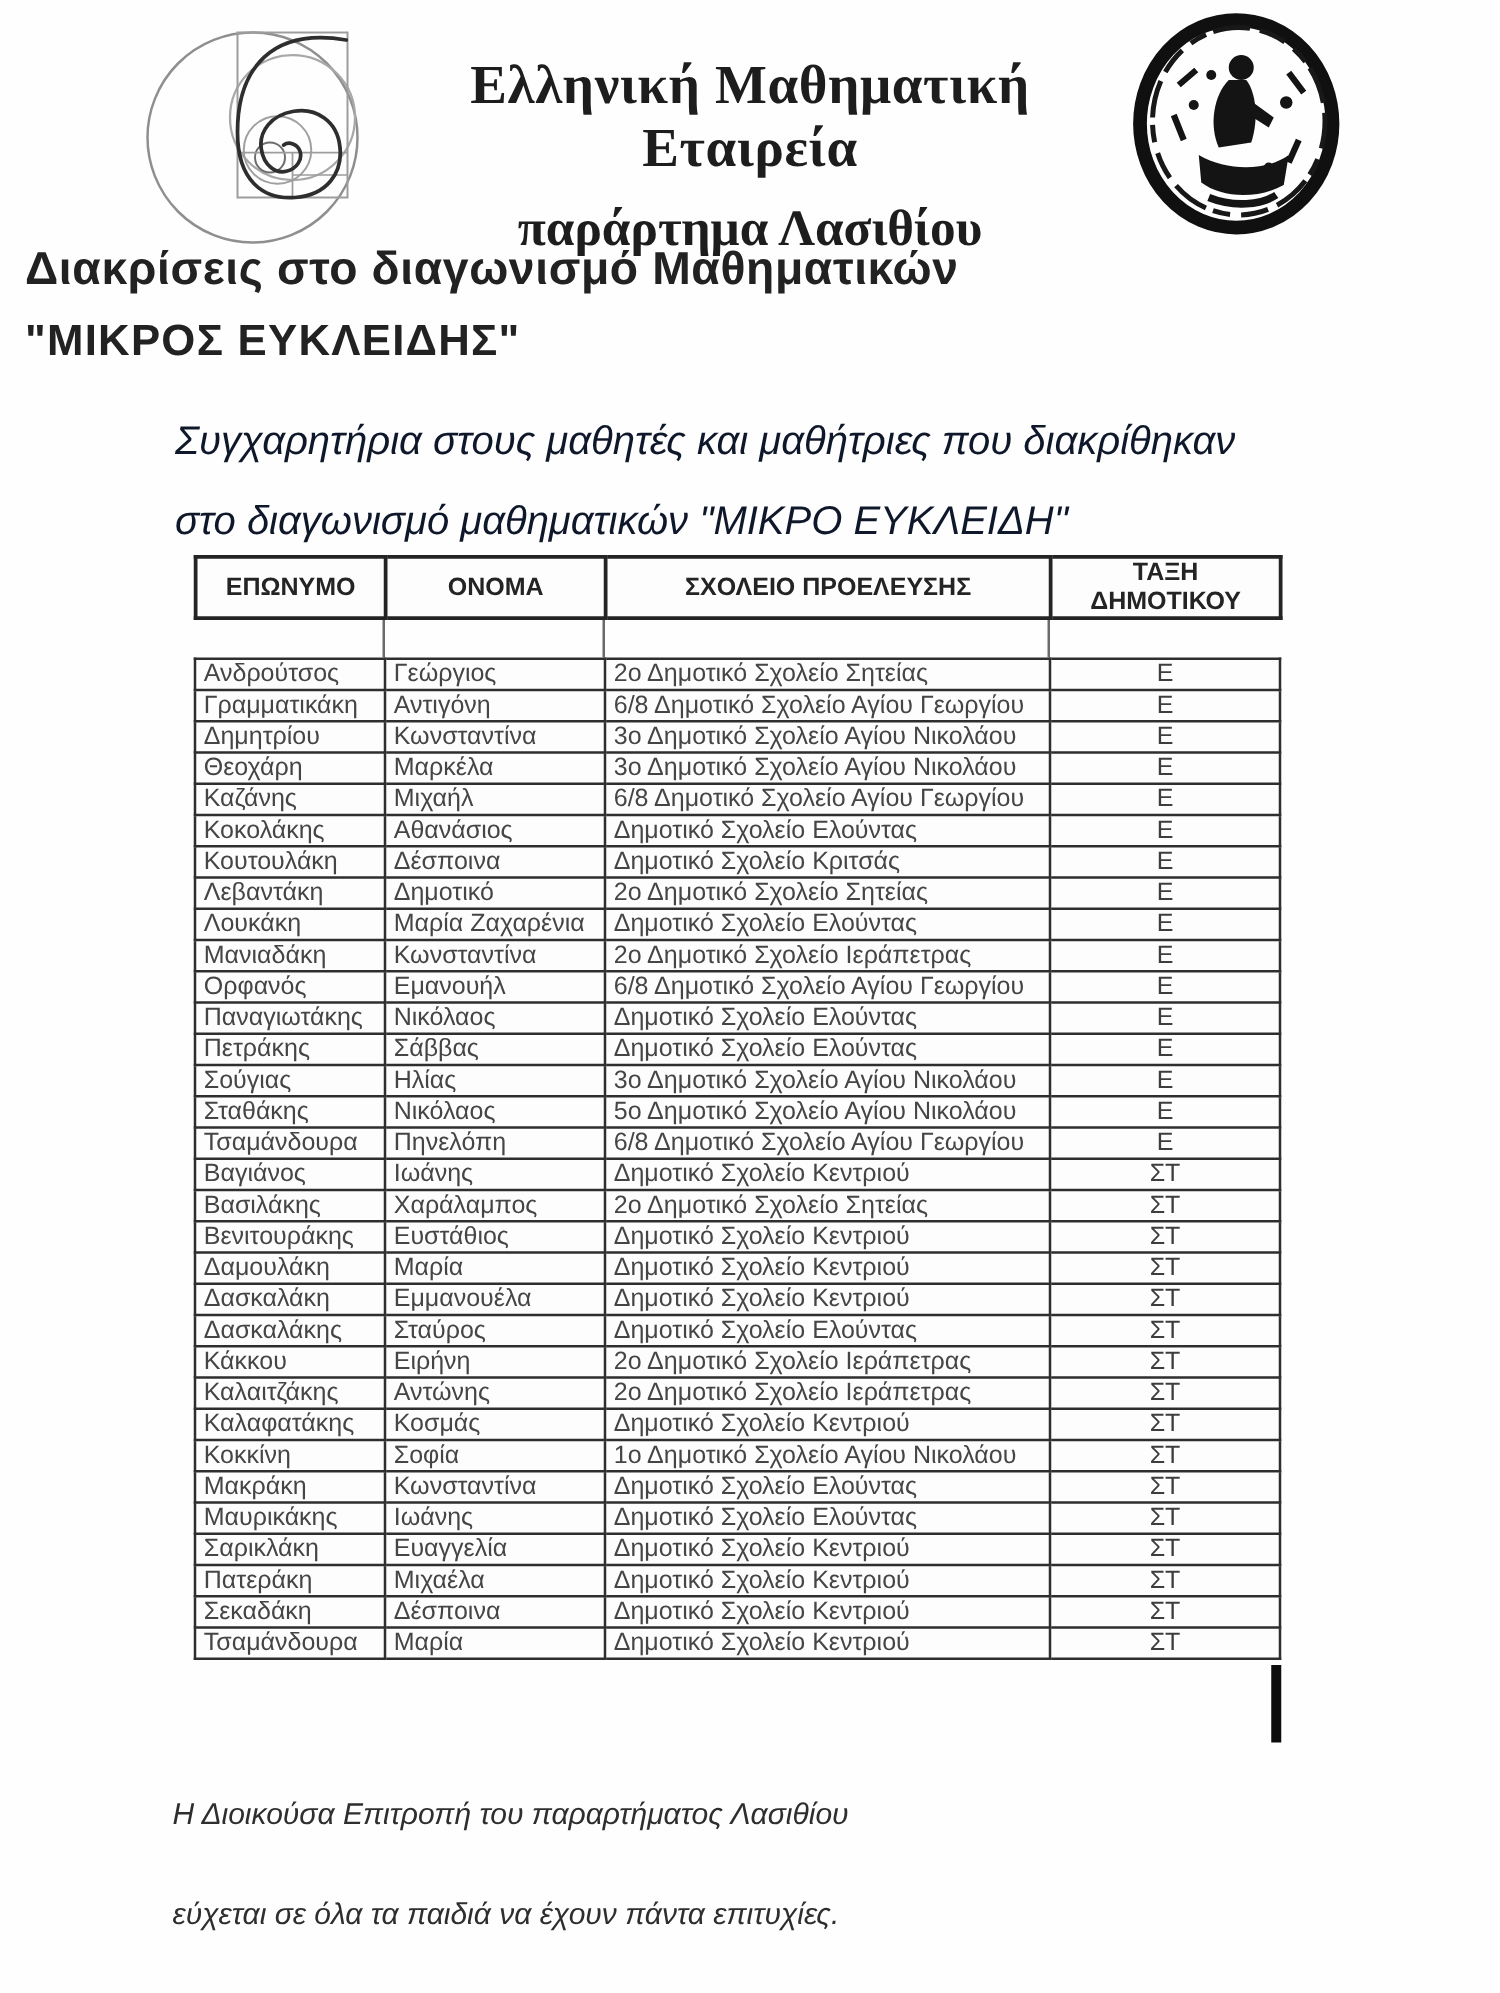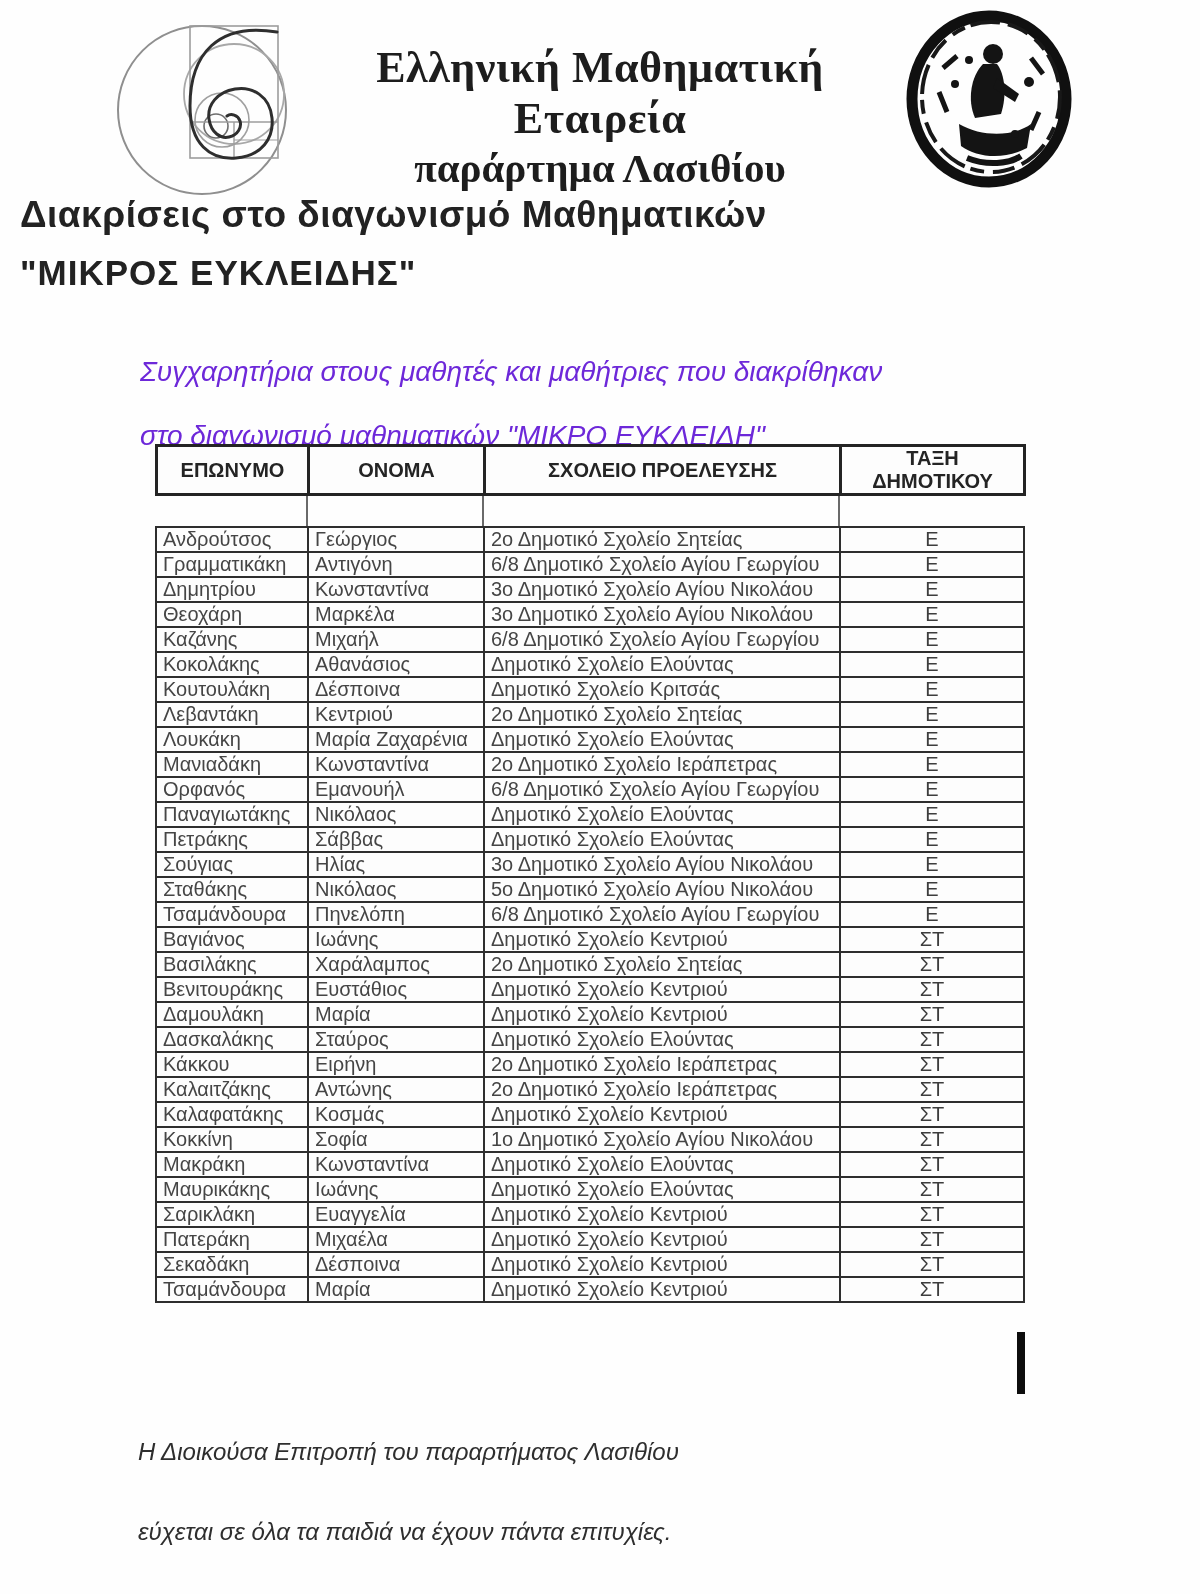--- a/index.html
+++ b/index.html
@@ -15,31 +15,31 @@
 
   
   .logo { position:absolute; left:110px; top:10px; width:200px; height:190px; }
   .org-title {
     position:absolute; left:290px; top:42px; width:620px;
     text-align:center;
     font-family:"Liberation Serif", serif;
     font-weight:bold; color:#1d1d1d;
   }
   .org-line1 { font-size:44px; letter-spacing:0.5px; }
-  .org-line2 { font-size:41px; }
+  .org-line2 { font-size:41px; margin-top:14px; }
   .seal { position:absolute; left:903px; top:8px; width:172px; height:182px; }
 
   
   .doc-title { position:absolute; top:194px; left:20px; width:1160px; text-align:left; color:#222; }
   .doc-title-line1 { font-size:37px; font-weight:bold; letter-spacing:0.5px; }
   .doc-title-line2 { font-size:35px; font-weight:bold; margin-top:17px; letter-spacing:1px; }
 
   
-  .intro { position:absolute; top:340px; left:140px; width:980px;
-    font-style:italic; font-size:28px; color:#6d28d9; }
+  .intro { position:absolute; top:320px; left:140px; width:980px;
+    font-style:italic; font-size:32px; color:#0f172a; }
   .intro div { line-height:64px; }
 
   
   .table-wrap { position:absolute; left:155px; top:444px; width:735px; }
   table { border-collapse:collapse; table-layout:fixed; width:868px; }
   col.c1 { width:152px; } col.c2 { width:176px; } col.c3 { width:356px; } col.c4 { width:184px; }
 
   .hdr-table th {
     border:3px solid #242424;
     height:34px;
@@ -187,21 +187,21 @@
             <td class="grade">Ε</td>
           </tr>
           <tr>
             <td>Κουτουλάκη</td>
             <td>Δέσποινα</td>
             <td>Δημοτικό Σχολείο Κριτσάς</td>
             <td class="grade">Ε</td>
           </tr>
           <tr>
             <td>Λεβαντάκη</td>
-            <td>Κεντριού</td>
+            <td>Δημοτικό</td>
             <td>2ο Δημοτικό Σχολείο Σητείας</td>
             <td class="grade">Ε</td>
           </tr>
           <tr>
             <td>Λουκάκη</td>
             <td>Μαρία Ζαχαρένια</td>
             <td>Δημοτικό Σχολείο Ελούντας</td>
             <td class="grade">Ε</td>
           </tr>
           <tr>
@@ -264,20 +264,26 @@
             <td>Δημοτικό Σχολείο Κεντριού</td>
             <td class="grade">ΣΤ</td>
           </tr>
           <tr>
             <td>Δαμουλάκη</td>
             <td>Μαρία</td>
             <td>Δημοτικό Σχολείο Κεντριού</td>
             <td class="grade">ΣΤ</td>
           </tr>
           <tr>
+            <td>Δασκαλάκη</td>
+            <td>Εμμανουέλα</td>
+            <td>Δημοτικό Σχολείο Κεντριού</td>
+            <td class="grade">ΣΤ</td>
+          </tr>
+          <tr>
             <td>Δασκαλάκης</td>
             <td>Σταύρος</td>
             <td>Δημοτικό Σχολείο Ελούντας</td>
             <td class="grade">ΣΤ</td>
           </tr>
           <tr>
             <td>Κάκκου</td>
             <td>Ειρήνη</td>
             <td>2ο Δημοτικό Σχολείο Ιεράπετρας</td>
             <td class="grade">ΣΤ</td>

